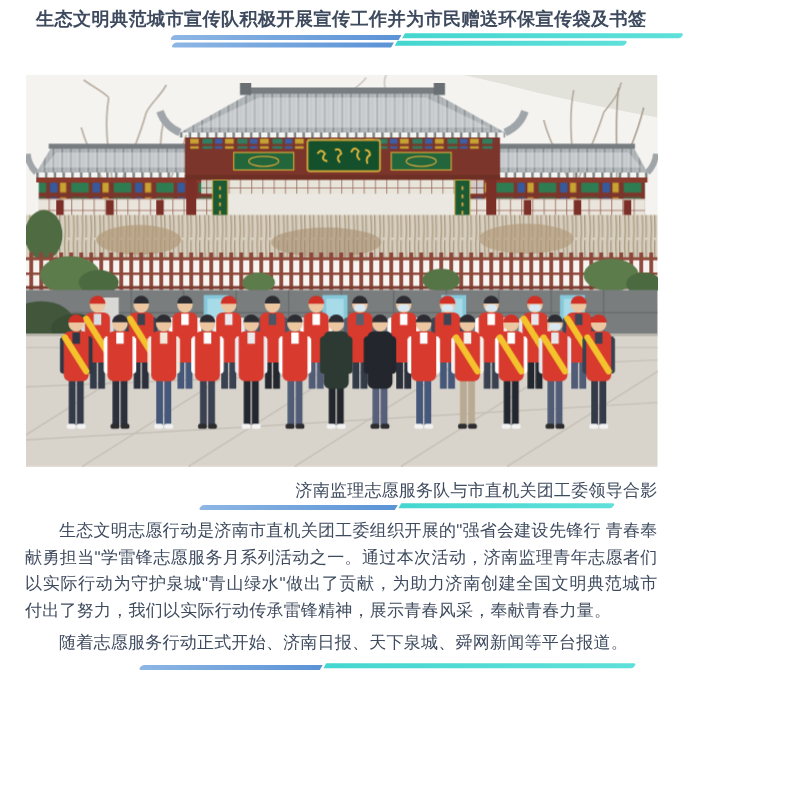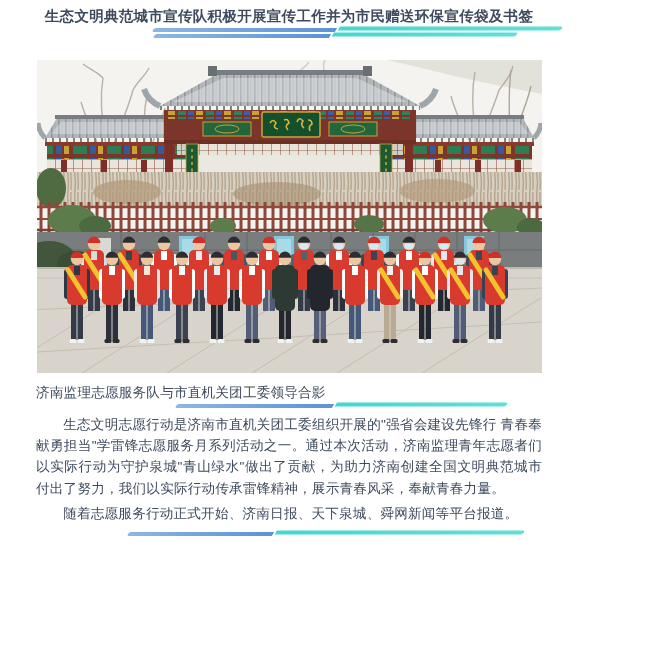--- a/index.html
+++ b/index.html
@@ -1,21 +1,21 @@
 <!DOCTYPE html>
 <html style="--div-blue: #5b93d6; --div-teal: #45d6d0; --text-color: #3e4a5e;"><head>
 <meta charset="utf-8">
 <style>
   html,body{margin:0;padding:0;background:#ffffff;}
   body{
     width:646px;height:646px;overflow:hidden;
     font-family:"Liberation Sans","DejaVu Sans",sans-serif;
     color:var(--text-color,#3e4a5e);
   }
-  .page{width:546px;position:relative;margin-left:16px;}
+  .page{width:546px;position:relative;}
   .title{
     font-size:14.5px;font-weight:bold;text-align:center;
     margin:8px 20px 0;line-height:17px;color:var(--text-color,#3e4a5e);
     letter-spacing:.3px;
   }
   .divider{height:4.5px;display:flex;align-items:flex-end;}
   .divider .seg{height:4px;display:block;}
   .divider .blue{
     background:linear-gradient(90deg,#8db6e4,var(--div-blue,#5b93d6));
     transform:skewX(-30deg);border-radius:2px 0 0 2px;
@@ -37,21 +37,21 @@
     margin:4px 20px 0;font-size:13.6px;line-height:21.4px;
     text-align:justify;text-indent:2em;letter-spacing:.2px;
   }
   p.p2{margin-top:6px;}
   figure.photo{
     margin:22px auto 0;width:505px;height:313px;position:relative;
     padding:0;overflow:hidden;background:#f4f3f0;
   }
   figure.photo svg{display:block;width:505px;height:313px;}
   .caption{
-    margin:10px 20px 0;text-align:left;font-size:13.6px;
+    margin:10px 20px 0;text-align:right;font-size:13.6px;
     line-height:19px;letter-spacing:.2px;
   }
 </style>
 </head>
 <body>
 
 <div class="page">
 
   <h1 class="title">生态文明典范城市宣传队积极开展宣传工作并为市民赠送环保宣传袋及书签</h1>
 

